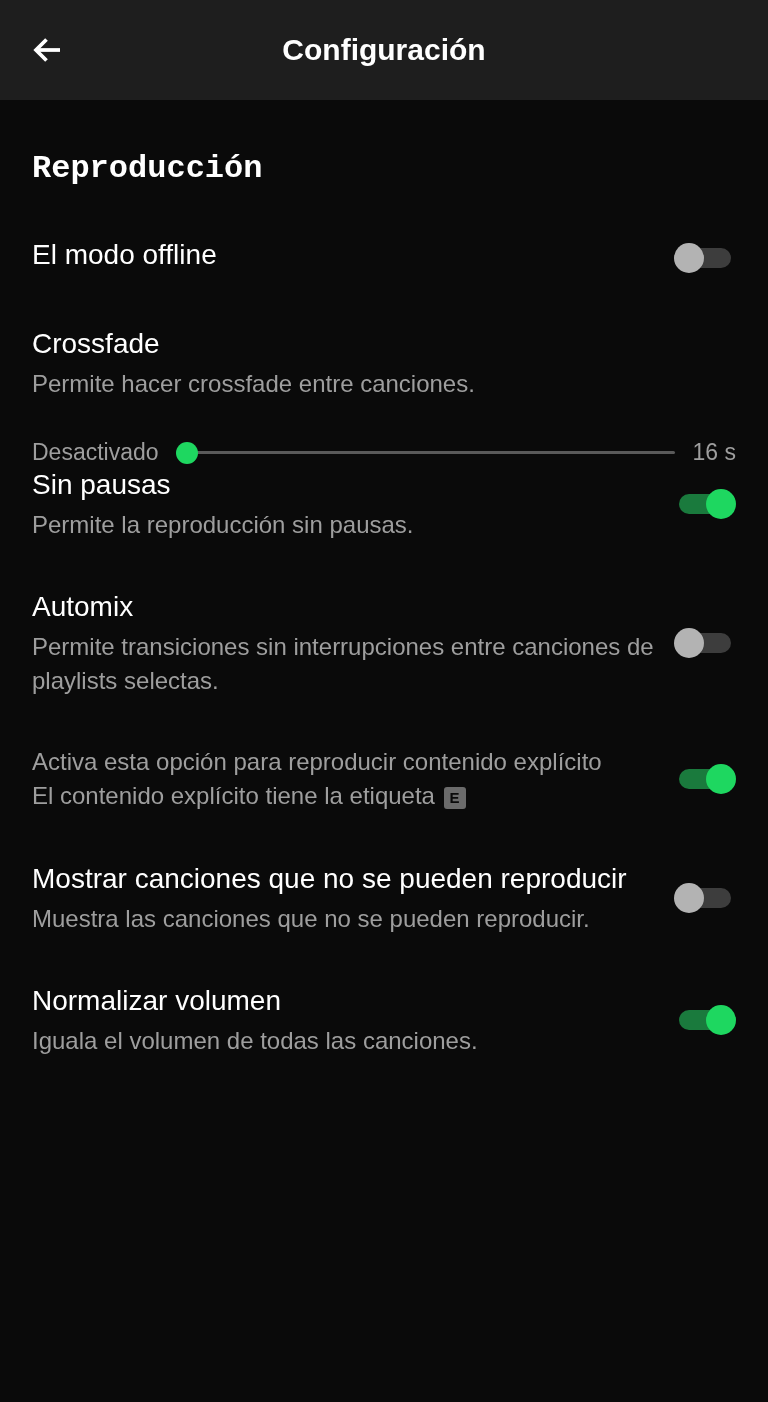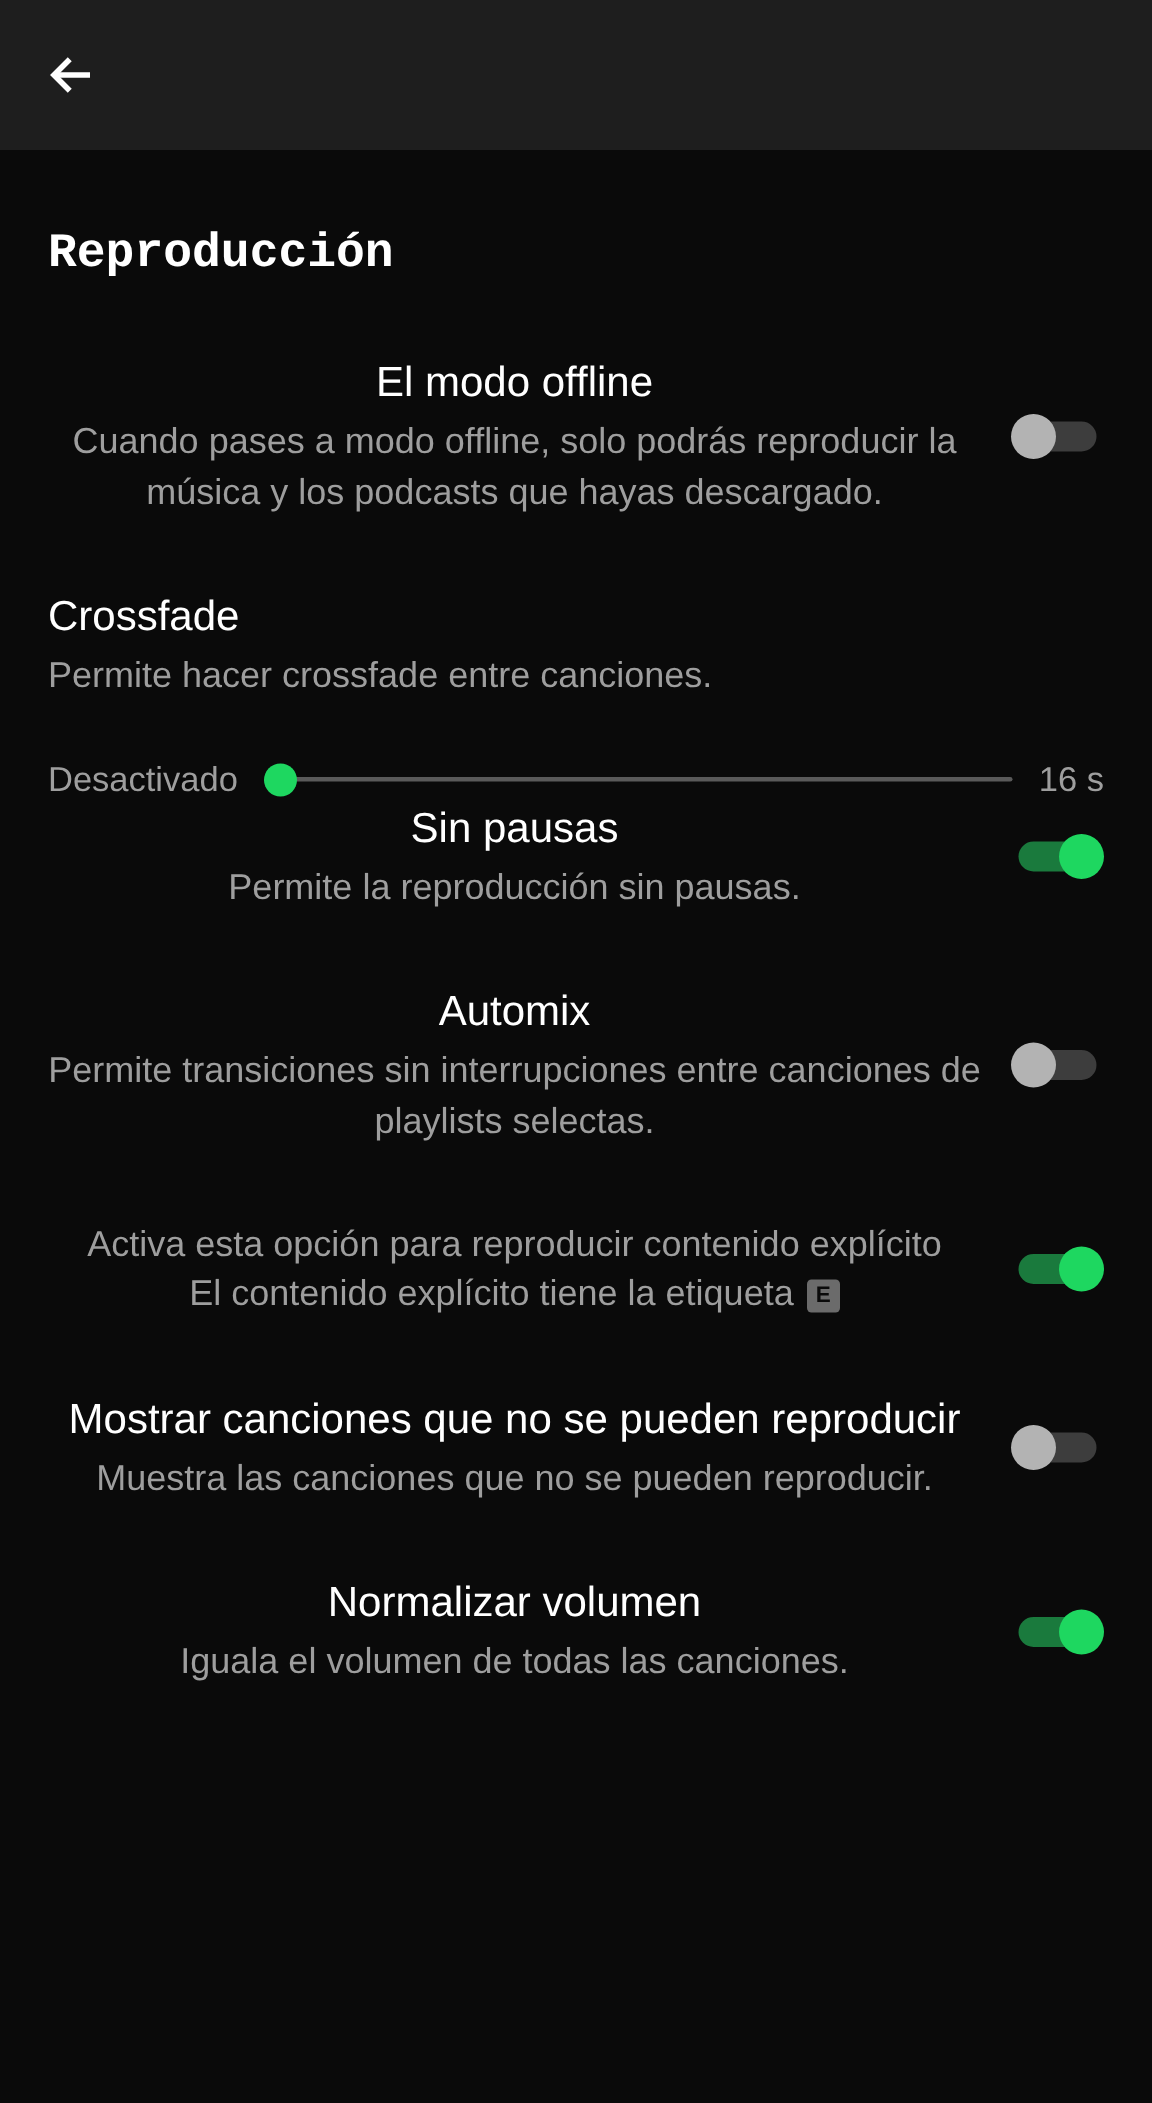--- a/index.html
+++ b/index.html
@@ -58,21 +58,20 @@
     }
     .setting-row {
       display: flex;
       align-items: center;
       justify-content: space-between;
       margin-bottom: 48px;
       gap: 20px;
     }
     .setting-text {
       flex: 1;
-      text-align: center;
     }
     .setting-title {
       font-size: 28px;
       font-weight: 500;
       color: #ffffff;
       margin-bottom: 6px;
       line-height: 1.25;
     }
     .setting-desc {
       font-size: 24px;
@@ -181,29 +180,29 @@
 </head>
 <body>
 
 <div class="header">
   <div class="back-btn">
     <svg viewBox="0 0 24 24">
       <line x1="20" y1="12" x2="4" y2="12"></line>
       <polyline points="11 5 4 12 11 19"></polyline>
     </svg>
   </div>
+  <div class="header-title">Configuración</div>
 </div>
 
 <div class="content">
   <div class="section-title">Reproducción</div>
 
   <div class="setting-row">
     <div class="setting-text">
       <div class="setting-title">El modo offline</div>
-      <div class="setting-desc">Cuando pases a modo offline, solo podrás reproducir la música y los podcasts que hayas descargado.</div>
     </div>
     <div class="toggle off">
       <div class="toggle-track"></div>
       <div class="toggle-thumb"></div>
     </div>
   </div>
 
   <div class="crossfade-section">
     <div class="crossfade-header">
       <div class="setting-title">Crossfade</div>

